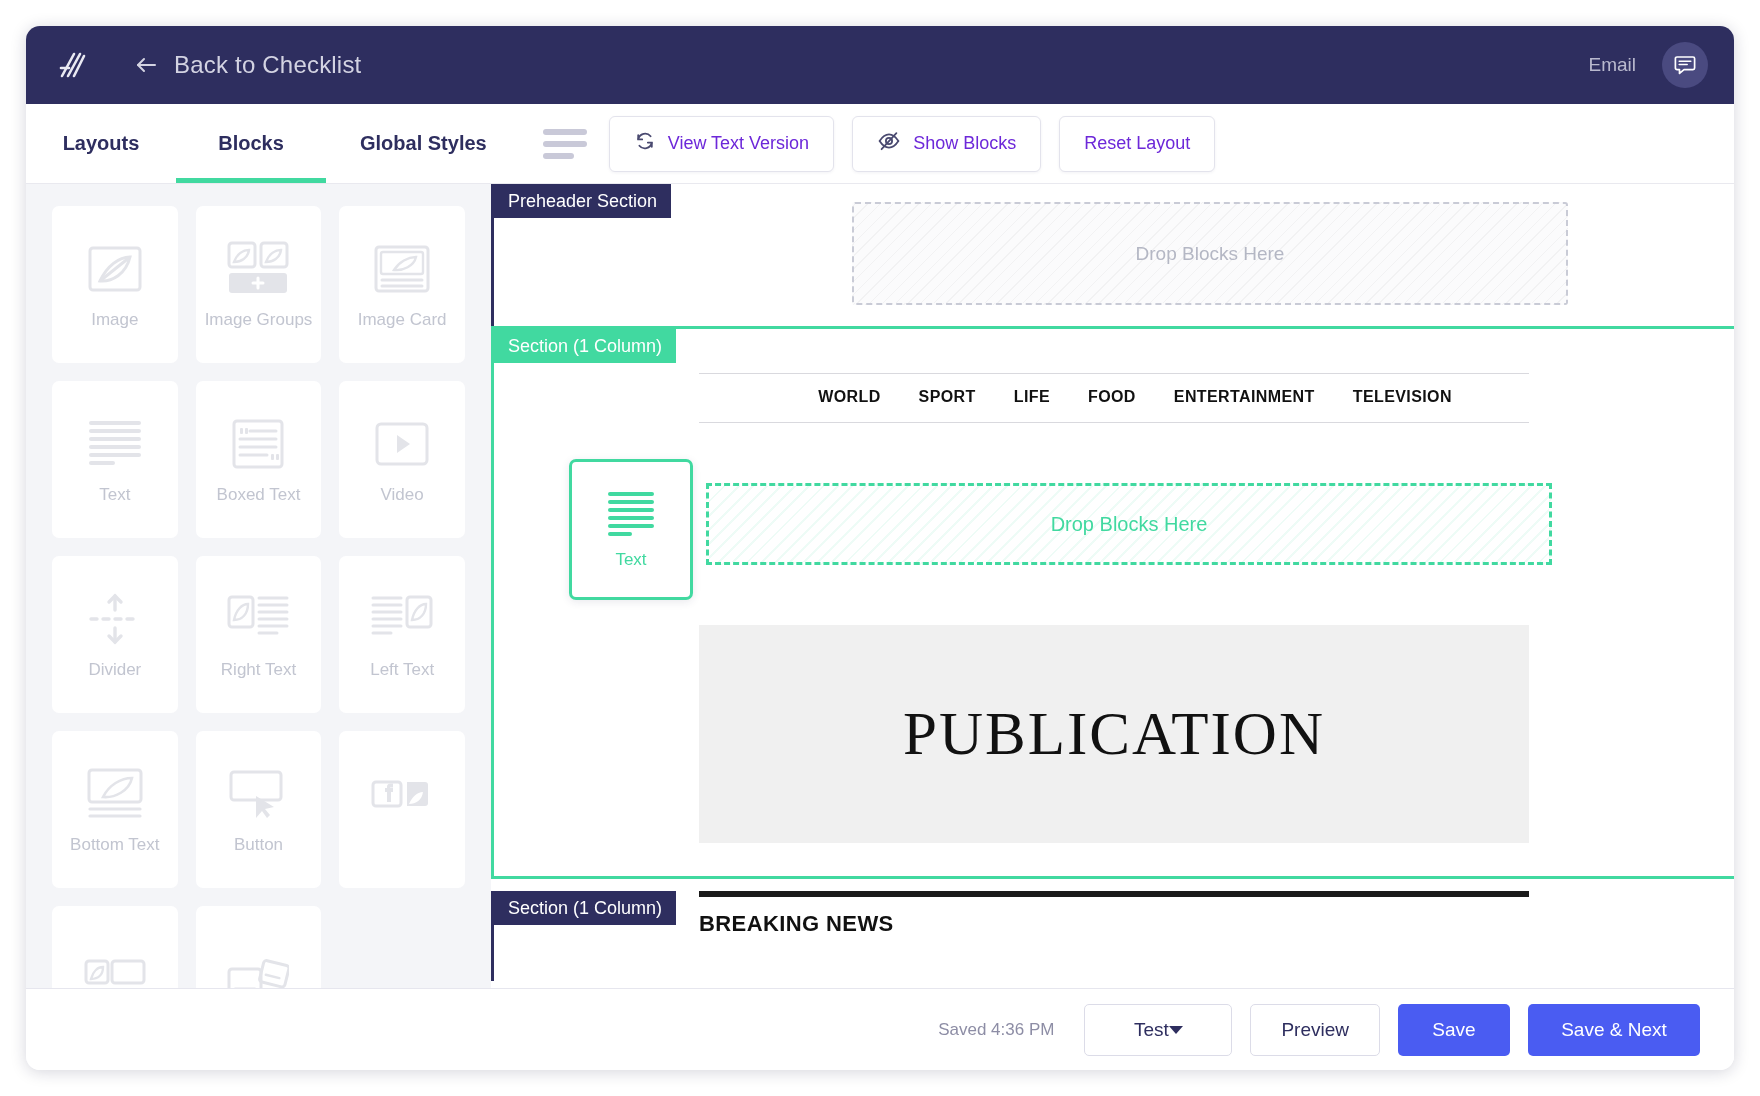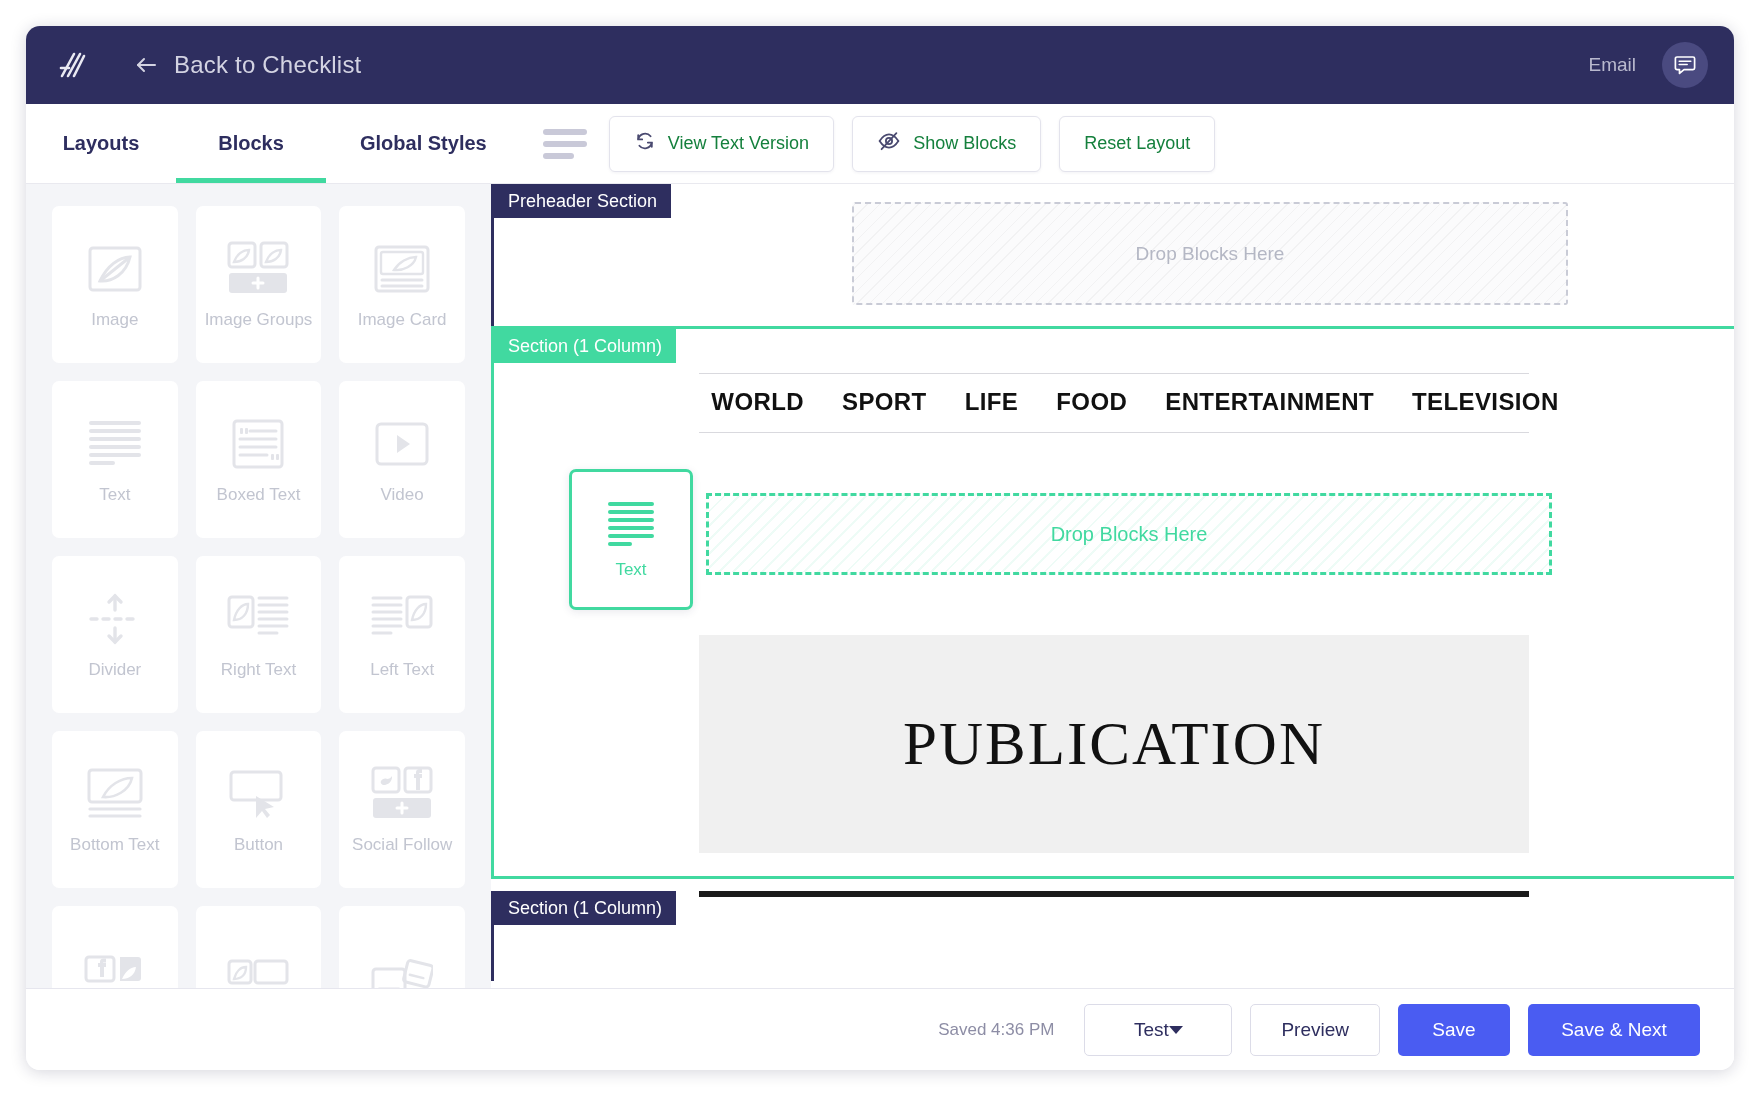--- a/index.html
+++ b/index.html
@@ -75,21 +75,21 @@
   .hamburger i:nth-child(3) { width: 72%; }
   .tool-btn {
     height: 56px;
     border: 1px solid #e3e3ec;
     border-radius: 6px;
     background: #fff;
     display: flex; align-items: center; justify-content: center;
     gap: 12px;
     padding: 0 24px;
     font-size: 18px;
-    color: #15803d;
+    color: #6d28d9;
     margin-right: 18px;
     box-shadow: 0 1px 3px rgba(40,40,80,.06);
   }
   .tool-btn svg { flex: 0 0 auto; }
 
   
   .body-split { display: flex; height: 884px; }
 
   
   .sidebar {
@@ -174,21 +174,21 @@
     border-top: 3px solid #41d9a0;
     border-bottom: 3px solid #41d9a0;
     background: #fff;
     height: 553px;
   }
   .email-inner { padding: 28px 0 0 0; }
   .hrule { width: 830px; margin: 16px auto 0 auto; height: 1px; background: #d9d9de; }
   .news-nav {
     display: flex; justify-content: center; gap: 38px;
     font-family: "Liberation Sans", sans-serif;
-    font-size: 24px; font-weight: bold;
+    font-size: 16px; font-weight: bold;
     color: #111; letter-spacing: .4px;
     padding-top: 14px;
     margin-left: 42px;
   }
   .drop-row {
     position: relative;
     margin-top: 36px;
     height: 128px;
   }
   .dropzone-green {
@@ -512,33 +512,20 @@
         <div class="block-card">
           <div class="ico">
             <svg width="60" height="52" viewBox="0 0 60 52">
               <rect x="3" y="4" width="50" height="28" rx="3" fill="none" stroke="#e3e4e9" stroke-width="3"></rect>
               <path d="M28 28 L28 50 L34 43 L39 50 L42 47 L37 41 L46 39 Z" fill="#e3e4e9"></path>
             </svg>
           </div>
           <div class="lbl">Button</div>
         </div>
 
-        <div class="block-card">
-          <div class="ico">
-            <svg width="62" height="56" viewBox="0 0 62 56">
-              <rect x="2" y="2" width="26" height="24" rx="3" fill="none" stroke="#e3e4e9" stroke-width="3"></rect>
-              <rect x="34" y="2" width="26" height="24" rx="3" fill="none" stroke="#e3e4e9" stroke-width="3"></rect>
-              <path d="M21 10 C20 12 18 13 16 13 C14 12 11 13 10 15 C9 17 11 19 13 19 C16 19 20 17 21 12 Z" fill="#e3e4e9"></path>
-              <path d="M48 8 H51 V12 H49 V24 H45 V12 H43 V8 H45 V6.5 C45 4.5 46 3 49 3 H51 V7 H49.5 C48.5 7 48 7.2 48 8 Z" fill="#e3e4e9"></path>
-              <rect x="2" y="32" width="58" height="20" rx="3" fill="#e3e4e9"></rect>
-              <path d="M31 37 V47 M26 42 H36" stroke="#ffffff" stroke-width="3" stroke-linecap="round"></path>
-            </svg>
-          </div>
-          <div class="lbl">Social Follow</div>
-        </div>
 
         <div class="block-card">
           <div class="ico">
             <svg width="62" height="50" viewBox="0 0 62 50">
               <rect x="2" y="2" width="28" height="24" rx="3" fill="none" stroke="#e3e4e9" stroke-width="3"></rect>
               <path d="M19 8 H22 V12 H20 V22 H16 V12 H14 V8 H16 V7 C16 5 17 3.6 19.5 3.6 H22 V7.4 H20.4 C19.4 7.4 19 7.4 19 8 Z" fill="#e3e4e9"></path>
               <path d="M36 2 H54 A3 3 0 0 1 57 5 V23 A3 3 0 0 1 54 26 H36 Z" fill="#e3e4e9"></path>
               <path d="M52 12 C46 12 41 17 38 24 C45 24 51 20 52 12 Z" fill="#ffffff"></path>
             </svg>
           </div>
@@ -621,20 +608,21 @@
 
           <div class="publication">
             <span>PUBLICATION</span>
           </div>
         </div>
       </div>
 
       <div class="section sec-dark2">
         <div class="sec-tag dark">Section (1 Column)</div>
         <div class="blackbar"></div>
+        <div class="breaking">BREAKING NEWS</div>
       </div>
 
     </div>
   </div>
 
   <div class="footer">
     <div class="saved-txt">Saved 4:36 PM</div>
     <div class="fbtn outline test">
       <span>Test</span>
       <span class="caret"></span>

